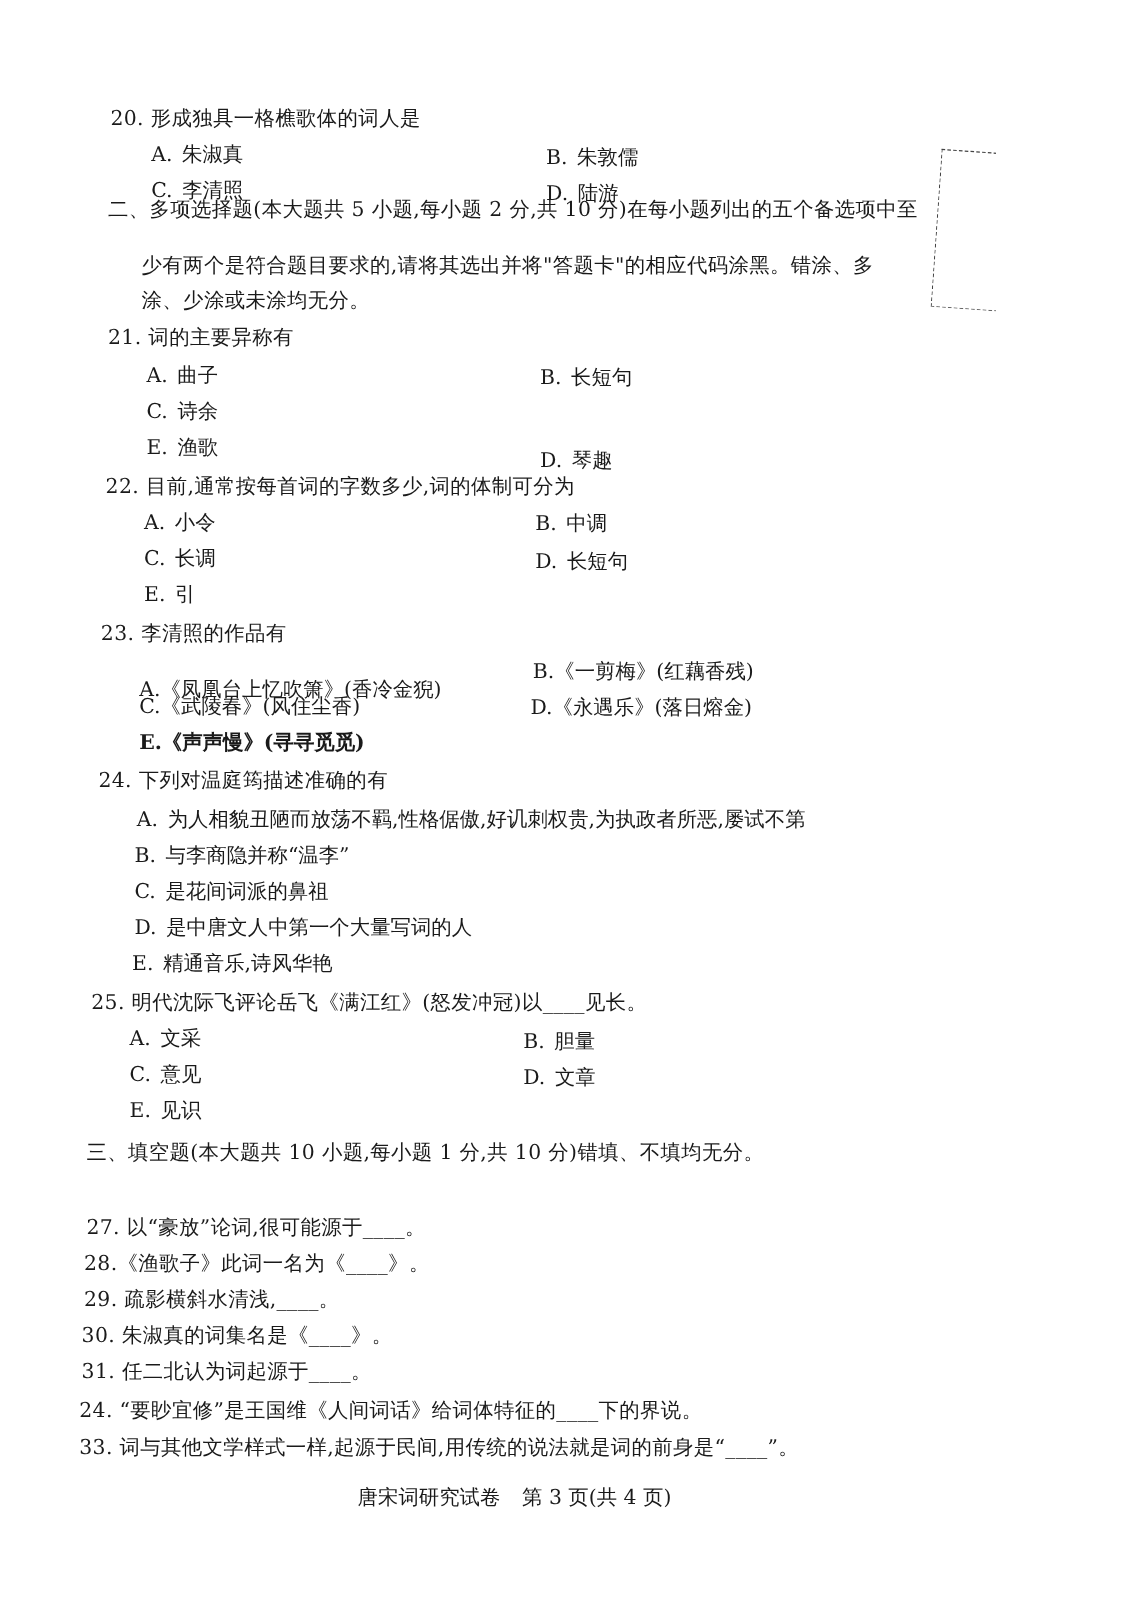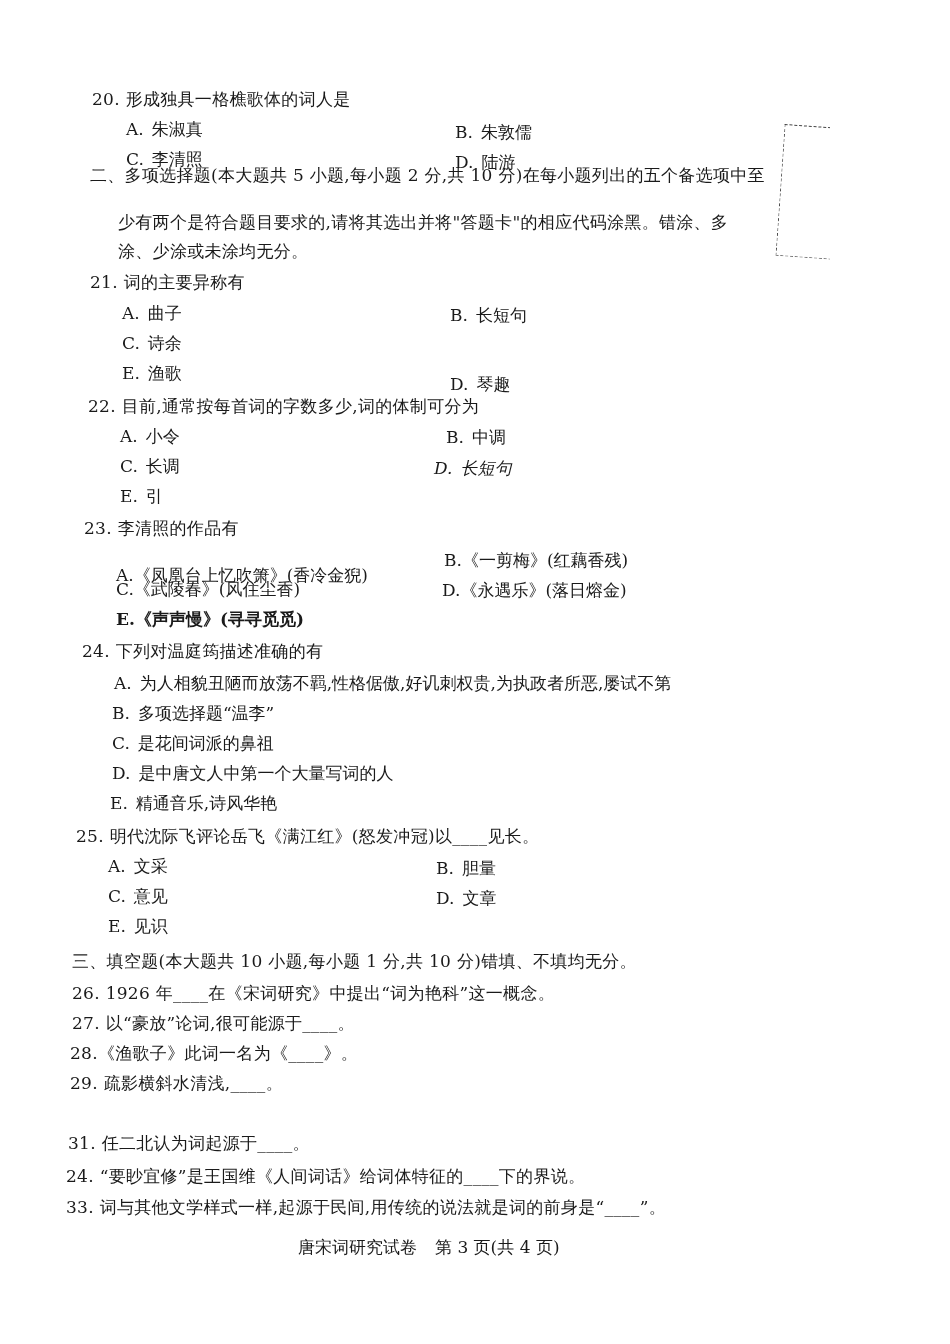--- a/index.html
+++ b/index.html
@@ -39,50 +39,50 @@
   <div class="opt" style="left:122px;top:302px;"><span class="key">A.</span><span>曲子</span></div>
   <div class="opt" style="left:450px;top:304px;"><span class="key">B.</span><span>长短句</span></div>
   <div class="opt" style="left:122px;top:332px;"><span class="key">C.</span><span>诗余</span></div>
   <div class="opt" style="left:450px;top:353px;margin-top:20px;"><span class="key">D.</span><span>琴趣</span></div>
   <div class="opt" style="left:122px;top:362px;"><span class="key">E.</span><span>渔歌</span></div>
 
   <div class="line" style="left:88px;top:395px;">22. 目前,通常按每首词的字数多少,词的体制可分为</div>
   <div class="opt" style="left:120px;top:425px;"><span class="key">A.</span><span>小令</span></div>
   <div class="opt" style="left:446px;top:426px;"><span class="key">B.</span><span>中调</span></div>
   <div class="opt" style="left:120px;top:455px;"><span class="key">C.</span><span>长调</span></div>
-  <div class="opt" style="left:434px;top:457px;font-style:italic;"><span class="key">D.</span><span>长短句</span></div>
+  <div class="opt" style="left:446px;top:457px;"><span class="key">D.</span><span>长短句</span></div>
   <div class="opt" style="left:120px;top:485px;"><span class="key">E.</span><span>引</span></div>
 
   <div class="line" style="left:84px;top:517px;">23. 李清照的作品有</div>
   <div class="opt" style="left:116px;top:564px;text-align:center;"><span class="key" style="margin-right:0">A.</span><span>《凤凰台上忆吹箫》(香冷金猊)</span></div>
   <div class="opt" style="left:444px;top:549px;"><span class="key" style="margin-right:0">B.</span><span>《一剪梅》(红藕香残)</span></div>
   <div class="opt" style="left:116px;top:578px;"><span class="key" style="margin-right:0">C.</span><span>《武陵春》(风住尘香)</span></div>
   <div class="opt" style="left:442px;top:579px;"><span class="key" style="margin-right:0">D.</span><span>《永遇乐》(落日熔金)</span></div>
   <div class="opt" style="left:116px;top:608px;font-weight:bold;"><span class="key" style="margin-right:0">E.</span><span>《声声慢》(寻寻觅觅)</span></div>
 
   <div class="line" style="left:82px;top:640px;">24. 下列对温庭筠描述准确的有</div>
   <div class="opt" style="left:114px;top:672px;"><span class="key">A.</span><span>为人相貌丑陋而放荡不羁,性格倨傲,好讥刺权贵,为执政者所恶,屡试不第</span></div>
-  <div class="opt" style="left:112px;top:702px;"><span class="key">B.</span><span>多项选择题“温李”</span></div>
+  <div class="opt" style="left:112px;top:702px;"><span class="key">B.</span><span>与李商隐并称“温李”</span></div>
   <div class="opt" style="left:112px;top:732px;"><span class="key">C.</span><span>是花间词派的鼻祖</span></div>
   <div class="opt" style="left:112px;top:762px;"><span class="key">D.</span><span>是中唐文人中第一个大量写词的人</span></div>
   <div class="opt" style="left:110px;top:792px;"><span class="key">E.</span><span>精通音乐,诗风华艳</span></div>
 
   <div class="line" style="left:76px;top:825px;">25. 明代沈际飞评论岳飞《满江红》(怒发冲冠)以____见长。</div>
   <div class="opt" style="left:108px;top:855px;"><span class="key">A.</span><span>文采</span></div>
   <div class="opt" style="left:436px;top:857px;"><span class="key">B.</span><span>胆量</span></div>
   <div class="opt" style="left:108px;top:885px;"><span class="key">C.</span><span>意见</span></div>
   <div class="opt" style="left:436px;top:887px;"><span class="key">D.</span><span>文章</span></div>
   <div class="opt" style="left:108px;top:915px;"><span class="key">E.</span><span>见识</span></div>
 
   <div class="line" style="left:72px;top:950px;">三、填空题(本大题共 10 小题,每小题 1 分,共 10 分)错填、不填均无分。</div>
 
-  <div class="line" style="left:72px;top:982px;">26. 1926 年____在《宋词研究》中提出“词为艳科”这一概念。</div>
   <div class="line" style="left:72px;top:1012px;">27. 以“豪放”论词,很可能源于____。</div>
   <div class="line" style="left:70px;top:1042px;">28.《渔歌子》此词一名为《____》。</div>
   <div class="line" style="left:70px;top:1072px;">29. 疏影横斜水清浅,____。</div>
+  <div class="line" style="left:68px;top:1102px;">30. 朱淑真的词集名是《____》。</div>
   <div class="line" style="left:68px;top:1132px;">31. 任二北认为词起源于____。</div>
   <div class="line" style="left:66px;top:1165px;">24. “要眇宜修”是王国维《人间词话》给词体特征的____下的界说。</div>
   <div class="line" style="left:66px;top:1196px;">33. 词与其他文学样式一样,起源于民间,用传统的说法就是词的前身是“____”。</div>
 
   <div class="footer">
     <span>唐宋词研究试卷</span><span class="gap"></span><span>第 3 页(共 4 页)</span>
   </div>
 
   <div class="stamp"></div>
   <div class="right-mask"></div>

